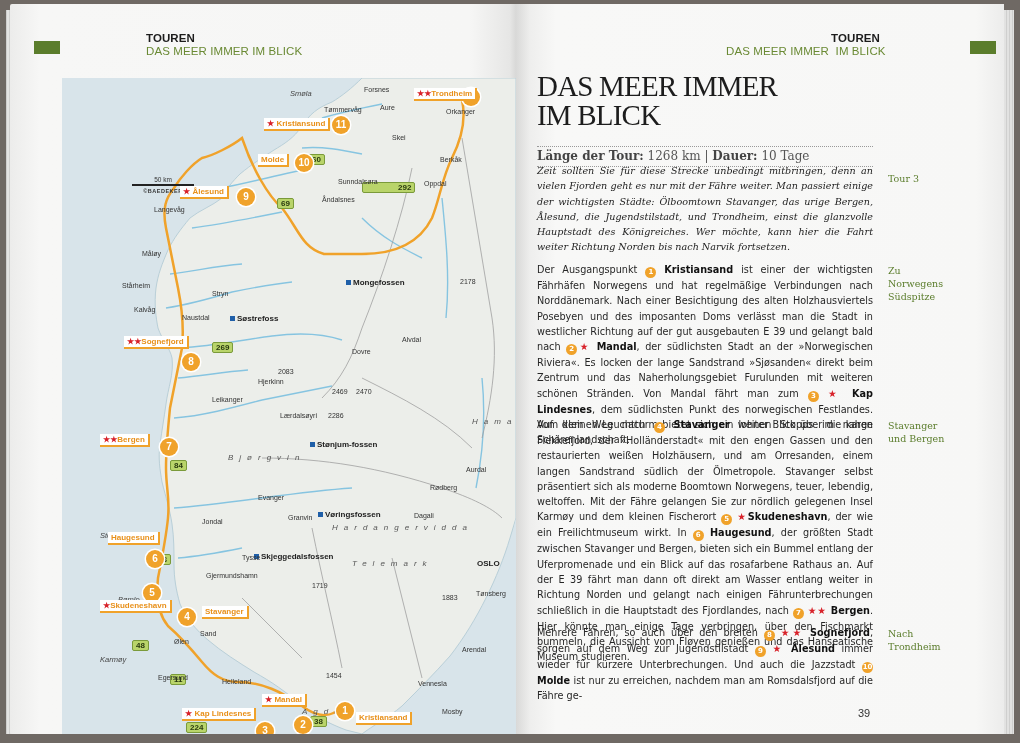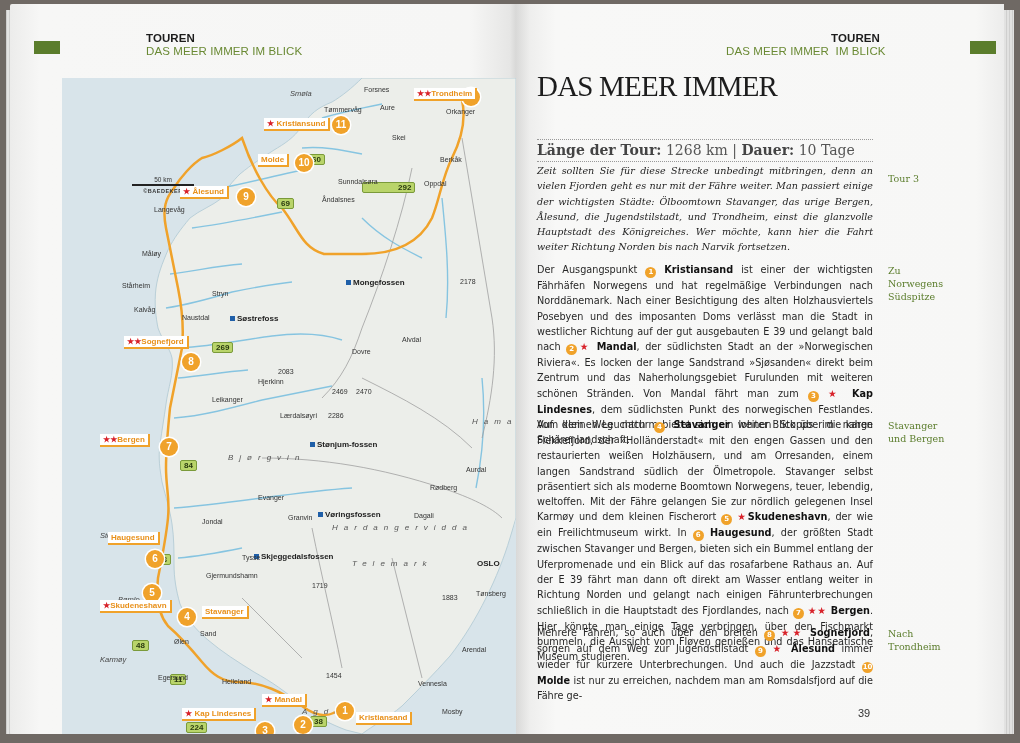--- a/index.html
+++ b/index.html
@@ -25,21 +25,21 @@
   .lbl.it{font-style:italic;font-size:7.5px;color:#444;}
   .lbl.reg{font-style:italic;font-size:8px;color:#555;letter-spacing:6px;}
   .stop{position:absolute;width:18px;height:18px;border-radius:50%;background:#f0a22a;color:#fff;font-weight:bold;font-size:10px;line-height:18px;text-align:center;box-shadow:0 0 0 1.5px #fff;}
   .city{position:absolute;background:#fff;color:#e8901a;font-weight:bold;font-size:8px;padding:1px 3px;white-space:nowrap;border-right:2px solid #f0a22a;border-bottom:2px solid #f0a22a;line-height:9px;}
   .city .star{color:#d8222a;}
   .road{position:absolute;background:#b9d46a;color:#2a3a10;font-size:8px;font-weight:bold;padding:0 3px;border:1px solid #7a9a3a;border-radius:2px;line-height:9px;}
   .sight{position:absolute;font-size:8px;font-weight:bold;color:#222;white-space:nowrap;}
   .sight::before{content:"";display:inline-block;width:5px;height:5px;background:#1f5fa8;margin-right:2px;}
   
   .title{position:absolute;left:537px;top:72px;width:320px;font-family:"Liberation Serif",serif;font-size:29px;line-height:29px;color:#1d1d1d;letter-spacing:-0.8px;}
-  .meta{position:absolute;left:537px;top:139px;width:336px;border-top:1.5px dotted #999;border-bottom:1.5px dotted #999;padding:2px 0 3px;font-family:"DejaVu Serif",serif;font-size:14px;color:#555;}
+  .meta{position:absolute;left:537px;top:146px;width:336px;border-top:1.5px dotted #999;border-bottom:1.5px dotted #999;padding:2px 0 3px;font-family:"DejaVu Serif",serif;font-size:12px;color:#555;}
   .meta b{color:#444;}
   .intro{position:absolute;left:537px;top:163px;width:336px;font-family:"DejaVu Serif",serif;font-style:italic;font-size:9.6px;line-height:15.3px;color:#222;text-align:justify;}
   .body{position:absolute;left:537px;width:336px;font-family:"DejaVu Sans",sans-serif;font-size:9.7px;line-height:15.3px;color:#262626;text-align:justify;}
   .body b{color:#111;}
   .num{display:inline-block;width:11px;height:11px;border-radius:50%;background:#f0a22a;color:#fff;font-size:7px;line-height:11px;text-align:center;font-weight:bold;vertical-align:-1px;}
   .st{color:#d8222a;}
   .side{position:absolute;left:888px;font-family:"DejaVu Serif",serif;font-size:9.5px;line-height:13px;color:#5b7d2c;}
   .pageno{position:absolute;left:858px;top:707px;font-size:11px;color:#333;}
 </style>
 </head>
@@ -121,21 +121,21 @@
       <div class="lbl" style="left:266px;top:334px;">2286</div>
       <div class="lbl" style="left:250px;top:504px;">1719</div>
       <div class="lbl" style="left:380px;top:516px;">1883</div>
       <div class="lbl" style="left:264px;top:594px;">1454</div>
       <div class="lbl" style="left:398px;top:200px;">2178</div>
 
       <div class="road" style="left:246px;top:76px;">60</div>
       <div class="road" style="left:215px;top:104px;margin-top:16px;">69</div>
       <div class="road" style="left:300px;top:104px;padding-left:35px;">292</div>
       <div class="road" style="left:150px;top:264px;">269</div>
-      <div class="road" style="left:118px;top:382px;">84</div>
+      <div class="road" style="left:108px;top:382px;">84</div>
       <div class="road" style="left:92px;top:476px;">18</div>
       <div class="road" style="left:70px;top:562px;">48</div>
       <div class="road" style="left:108px;top:596px;">11</div>
       <div class="road" style="left:124px;top:644px;">224</div>
 
       <div class="road" style="left:248px;top:638px;">38</div>
 
       <div class="stop" style="left:274px;top:624px;">1</div>
       <div class="stop" style="left:232px;top:638px;">2</div>
       <div class="stop" style="left:194px;top:644px;">3</div>
@@ -206,20 +206,21 @@
     <div class="run-head" style="left:210px;top:28px;text-align:right;width:154px;">
       <div class="t1">TOUREN</div>
       <div class="t2" style="white-space:pre;">DAS MEER IMMER  IM BLICK</div>
     </div>
   </div>
   <div class="edge-r"></div>
 </div>
 
 <div class="title">
   <div>DAS MEER IMMER</div>
+  <div>IM BLICK</div>
 </div>
 
 <div class="meta">
   <b>Länge der Tour:</b>
   <span>1268 km</span>
   <span>|</span>
   <b>Dauer:</b>
   <span>10 Tage</span>
 </div>
 

